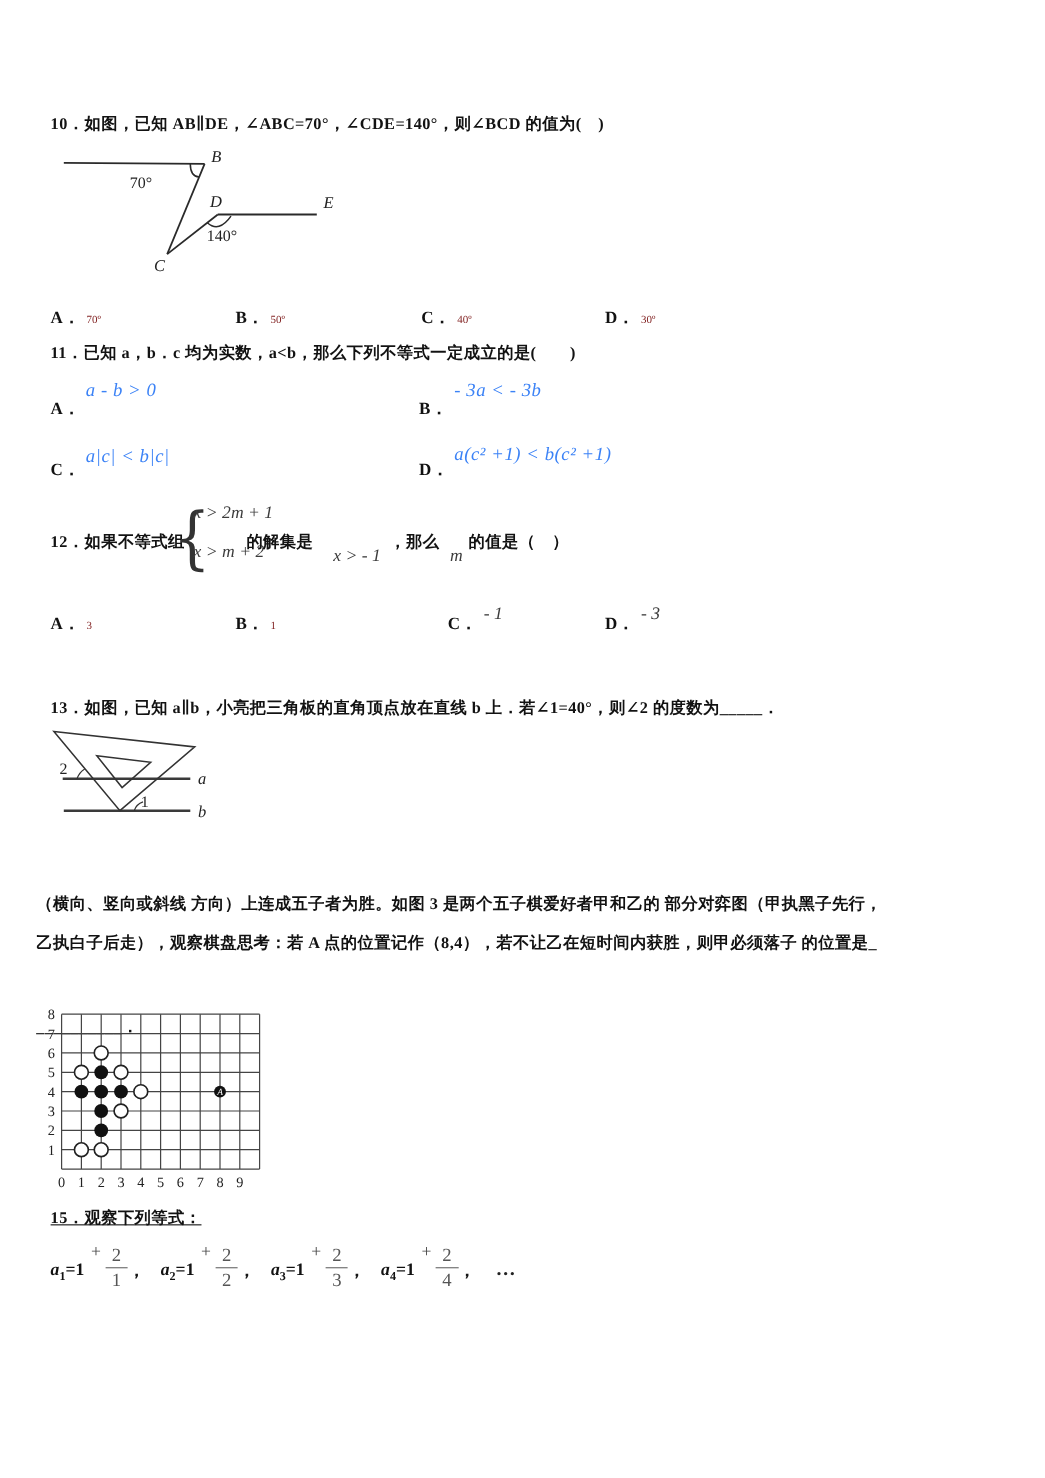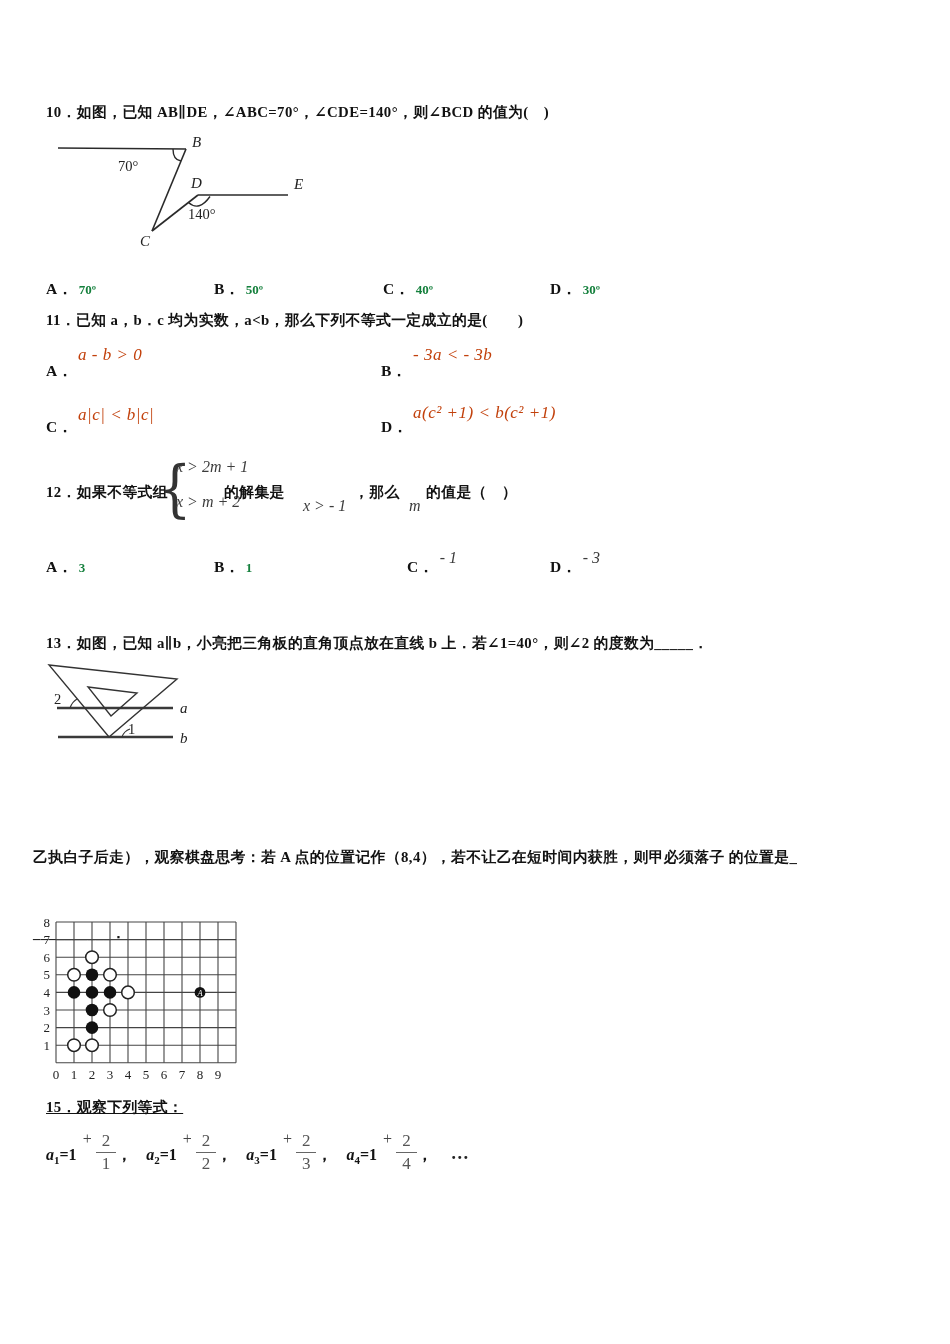--- a/index.html
+++ b/index.html
@@ -1,23 +1,23 @@
 <!DOCTYPE html>
 <html><head>
 <meta charset="utf-8">
 <style>
   html,body{margin:0;padding:0;background:#fff;}
   #page{position:relative;width:804px;height:1344px;background:#ffffff;overflow:hidden;
         font-family:"Liberation Serif","DejaVu Serif",serif;color:#161616;}
   .cjk{position:absolute;white-space:nowrap;font-weight:bold;font-size:14.8px;
        letter-spacing:0.4px;color:#121212;}
   .opt-label{position:absolute;white-space:nowrap;font-weight:bold;font-size:15.5px;color:#121212;}
-  .opt-value{font-weight:bold;font-size:13px;color:#15803d;margin-left:6px;}
+  .opt-value{font-weight:normal;font-size:10px;color:#7f1d1d;margin-left:6px;}
   .mathexpr{position:absolute;white-space:nowrap;font-style:italic;font-weight:normal;
-            font-size:17px;color:#c2410c;letter-spacing:0.5px;}
+            font-size:17px;color:#3b82f6;letter-spacing:0.5px;}
   .raised{position:relative;top:-9px;font-weight:normal;font-style:italic;color:#3c3c3c;font-size:16px;}
   figure{margin:0;}
   svg text{font-family:"Liberation Serif","DejaVu Serif",serif;}
   .fig-label{font-style:italic;font-size:15px;fill:#222;}
   .fig-angle{font-size:14.5px;fill:#222;}
   
   .brace{position:absolute;font-size:62px;font-weight:200;color:#333;
          font-family:"DejaVu Serif",serif;transform:scaleX(0.85);}
   .sysline{position:absolute;white-space:nowrap;font-style:italic;font-size:16px;color:#3c3c3c;}
   
@@ -113,20 +113,21 @@
         <path d="M 30 50 Q 32 44 37 41" stroke-width="1.1"></path>
         <path d="M 82 79 Q 84 73 90 71" stroke-width="1.1"></path>
       </g>
       <text class="fig-label" x="140" y="55">a</text>
       <text class="fig-label" x="140" y="85">b</text>
       <text class="fig-angle" x="14" y="46">2</text>
       <text class="fig-angle" x="88" y="76">1</text>
     </svg>
   </figure>
 
+  <div class="cjk" style="left:33px;top:812px;">（横向、竖向或斜线 方向）上连成五子者为胜。如图 3 是两个五子棋爱好者甲和乙的 部分对弈图（甲执黑子先行，</div>
   <div class="cjk" style="left:33px;top:848px;">乙执白子后走），观察棋盘思考：若 A 点的位置记作（8,4），若不让乙在短时间内获胜，则甲必须落子 的位置是_</div>
   <div class="cjk" style="left:33px;top:884px;margin-top:40px;">__________．</div>
 
   <figure style="position:absolute;left:42px;top:914px;">
     <svg id="board-svg" width="206" height="176" viewBox="0 0 206 176">
         <line x1="14" y1="8" x2="14" y2="148.8" stroke="#444" stroke-width="1.1"></line>
         <line x1="32" y1="8" x2="32" y2="148.8" stroke="#444" stroke-width="1.1"></line>
         <line x1="50" y1="8" x2="50" y2="148.8" stroke="#444" stroke-width="1.1"></line>
         <line x1="68" y1="8" x2="68" y2="148.8" stroke="#444" stroke-width="1.1"></line>
         <line x1="86" y1="8" x2="86" y2="148.8" stroke="#444" stroke-width="1.1"></line>

